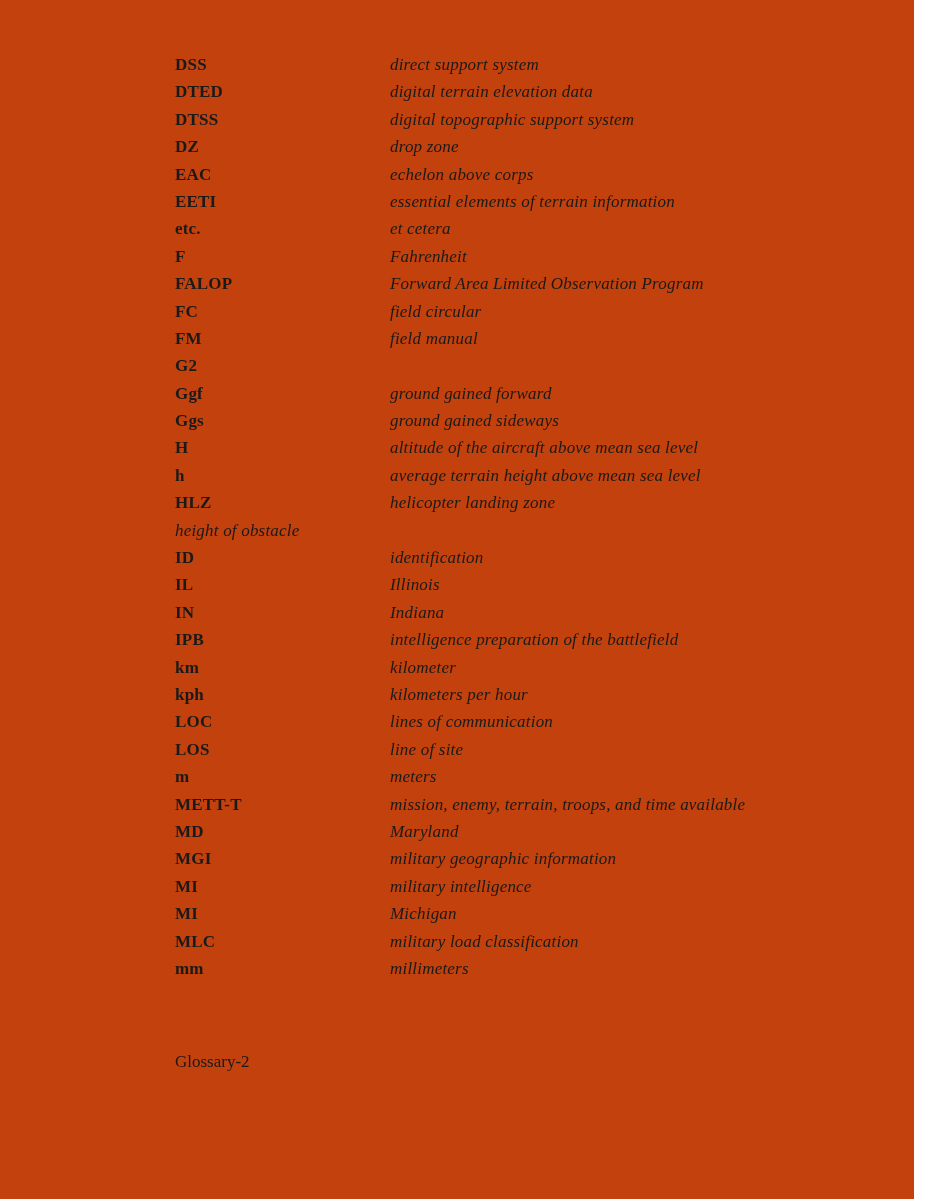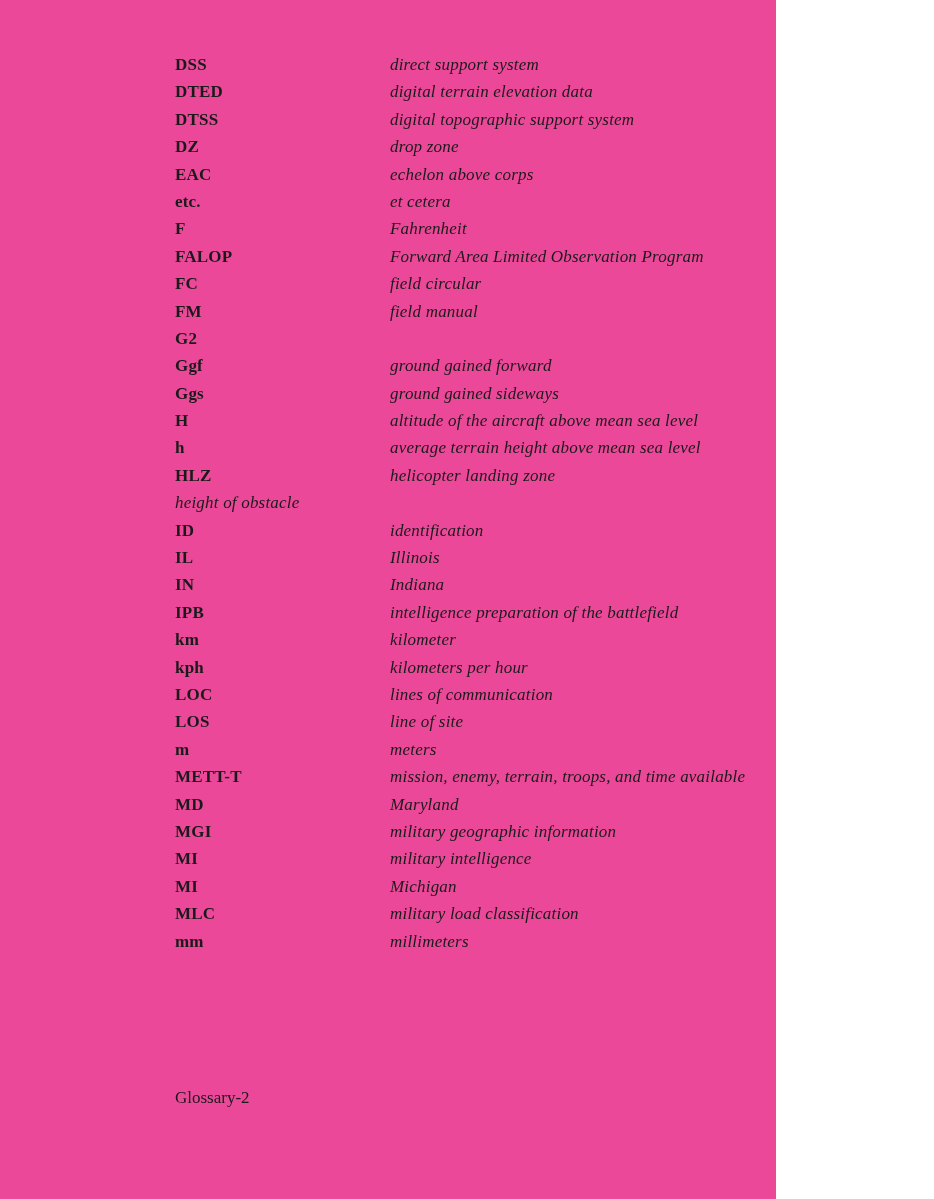--- a/index.html
+++ b/index.html
@@ -10,23 +10,23 @@
   }
   body {
     width: 934px;
     height: 1199px;
     font-family: "Liberation Serif", serif;
     color: #1a1a1a;
     overflow: hidden;
   }
   .page {
     position: relative;
-    width: 776px;
+    width: 914px;
     height: 1199px;
-    background: #ec4899;
+    background: #c2410c;
   }
   .glossary {
     position: absolute;
     top: 51px;
     left: 175px;
     width: 720px;
   }
   .glossary-row {
     display: flex;
     align-items: baseline;
@@ -43,21 +43,20 @@
   .def {
     font-size: 17px;
     letter-spacing: 0.2px;
     font-style: italic;
   }
   .footer {
     position: absolute;
     top: 1052px;
     left: 175px;
     font-size: 17px;
-    margin-top: 36px;
   }
 </style>
 </head>
 <body>
 
 <div class="page">
   <div class="glossary">
       <div class="glossary-row">
         <span class="abbr">DSS</span>
         <span class="def">direct support system</span>
@@ -70,20 +69,24 @@
         <span class="abbr">DTSS</span>
         <span class="def">digital topographic support system</span>
       </div>
       <div class="glossary-row">
         <span class="abbr">DZ</span>
         <span class="def">drop zone</span>
       </div>
       <div class="glossary-row">
         <span class="abbr">EAC</span>
         <span class="def">echelon above corps</span>
+      </div>
+      <div class="glossary-row">
+        <span class="abbr">EETI</span>
+        <span class="def">essential elements of terrain information</span>
       </div>
       <div class="glossary-row">
         <span class="abbr">etc.</span>
         <span class="def">et cetera</span>
       </div>
       <div class="glossary-row">
         <span class="abbr">F</span>
         <span class="def">Fahrenheit</span>
       </div>
       <div class="glossary-row">

